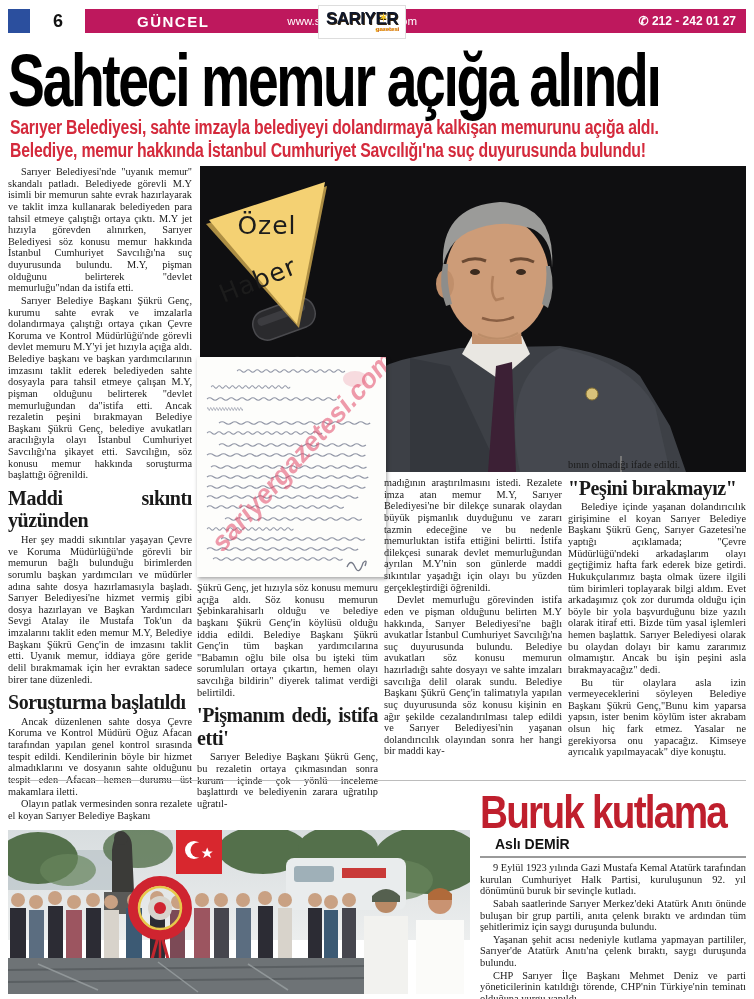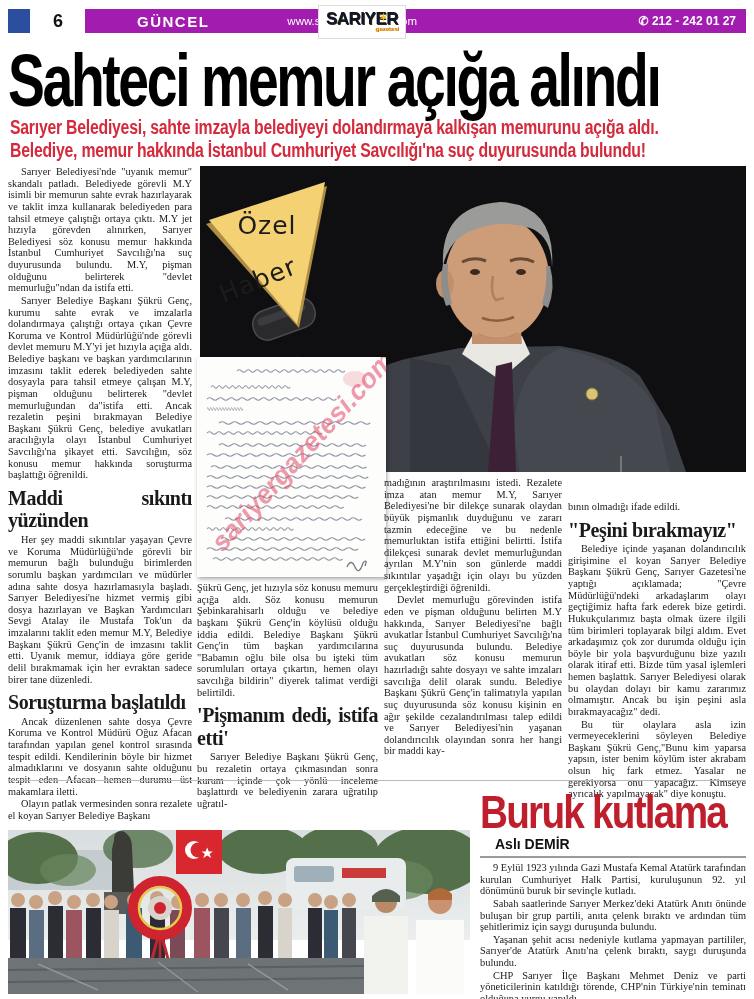--- a/index.html
+++ b/index.html
@@ -4,21 +4,21 @@
 <style>
   html,body{margin:0;padding:0;background:#e9e9e9;}
   #page{position:relative;width:754px;height:999px;background:#ffffff;overflow:hidden;
         font-family:"Liberation Serif", serif;color:#1a1a1a;}
   .abs{position:absolute;}
 
   
   #hdr-square{left:8px;top:9px;width:22px;height:24px;background:#2b4f9e;}
   #hdr-pagenum{left:32px;top:9px;width:52px;height:24px;display:flex;align-items:center;justify-content:center;
      font-family:"Liberation Sans",sans-serif;font-weight:bold;font-size:18px;color:#111;}
-  #hdr-bar{left:85px;top:9px;width:661px;height:24px;background:#a21caf;display:flex;align-items:center;}
+  #hdr-bar{left:85px;top:9px;width:661px;height:24px;background:#be185d;display:flex;align-items:center;}
   #hdr-section{font-family:"Liberation Sans",sans-serif;font-weight:bold;font-size:15px;color:#fff;
      letter-spacing:1.5px;margin-left:52px;}
   #hdr-site{font-family:"Liberation Sans",sans-serif;font-size:11.5px;color:#fff;margin-left:78px;}
   #hdr-logo{left:318px;top:5px;width:86px;height:32px;background:#fff;border:1px solid #ddd;
      display:flex;flex-direction:column;align-items:center;justify-content:center;}
   #hdr-logo .t{font-family:Liberation Sans, sans-serif;font-weight:bold;font-size:17px;color:#0f172a;
      letter-spacing:-0.5px;text-shadow:0.8px 0.8px 0 #32230f;line-height:14px;}
   #hdr-logo .star{position:absolute;right:16px;top:4px;color:#f3c522;font-size:13px;text-shadow:none;}
   #hdr-logo .g{font-family:"Liberation Sans",sans-serif;font-weight:bold;font-size:6px;color:#f3c522;
      align-self:flex-end;margin-right:6px;text-shadow:0.4px 0.4px 0 #a02;line-height:6px;}
@@ -36,21 +36,21 @@
 
   
   .col{position:absolute;font-size:10.3px;line-height:1.13;text-align:justify;}
   .col p{margin:0 0 1px 0;text-indent:13px;}
   .col p.cont{text-indent:0;}
   .col h3{margin:6px 0 2px 0;font-size:20px;letter-spacing:-0.4px;font-weight:bold;text-indent:0;
      font-family:"Liberation Serif",serif;}
   #col1{left:8px;top:166px;width:184px;}
   #col2{left:197px;top:582px;width:181px;}
   #col3{left:384px;top:477px;width:178px;}
-  #col4{left:568px;top:501px;width:178px;}
+  #col4{left:568px;top:459px;width:178px;}
 
   
   #photo-main{left:200px;top:166px;width:546px;height:306px;}
   #badge{left:203px;top:172px;width:140px;height:165px;}
   #document{left:197px;top:357px;width:189px;height:220px;box-shadow:1px 2px 4px rgba(0,0,0,0.35);}
   #divider{left:8px;top:780px;width:738px;height:1px;background:#bcbcbc;}
   #photo-bottom{left:8px;top:830px;width:462px;height:164px;}
 
   
   #bottom-headline{left:480px;top:786px;width:300px;margin:0;font-family:"Liberation Sans",sans-serif;

